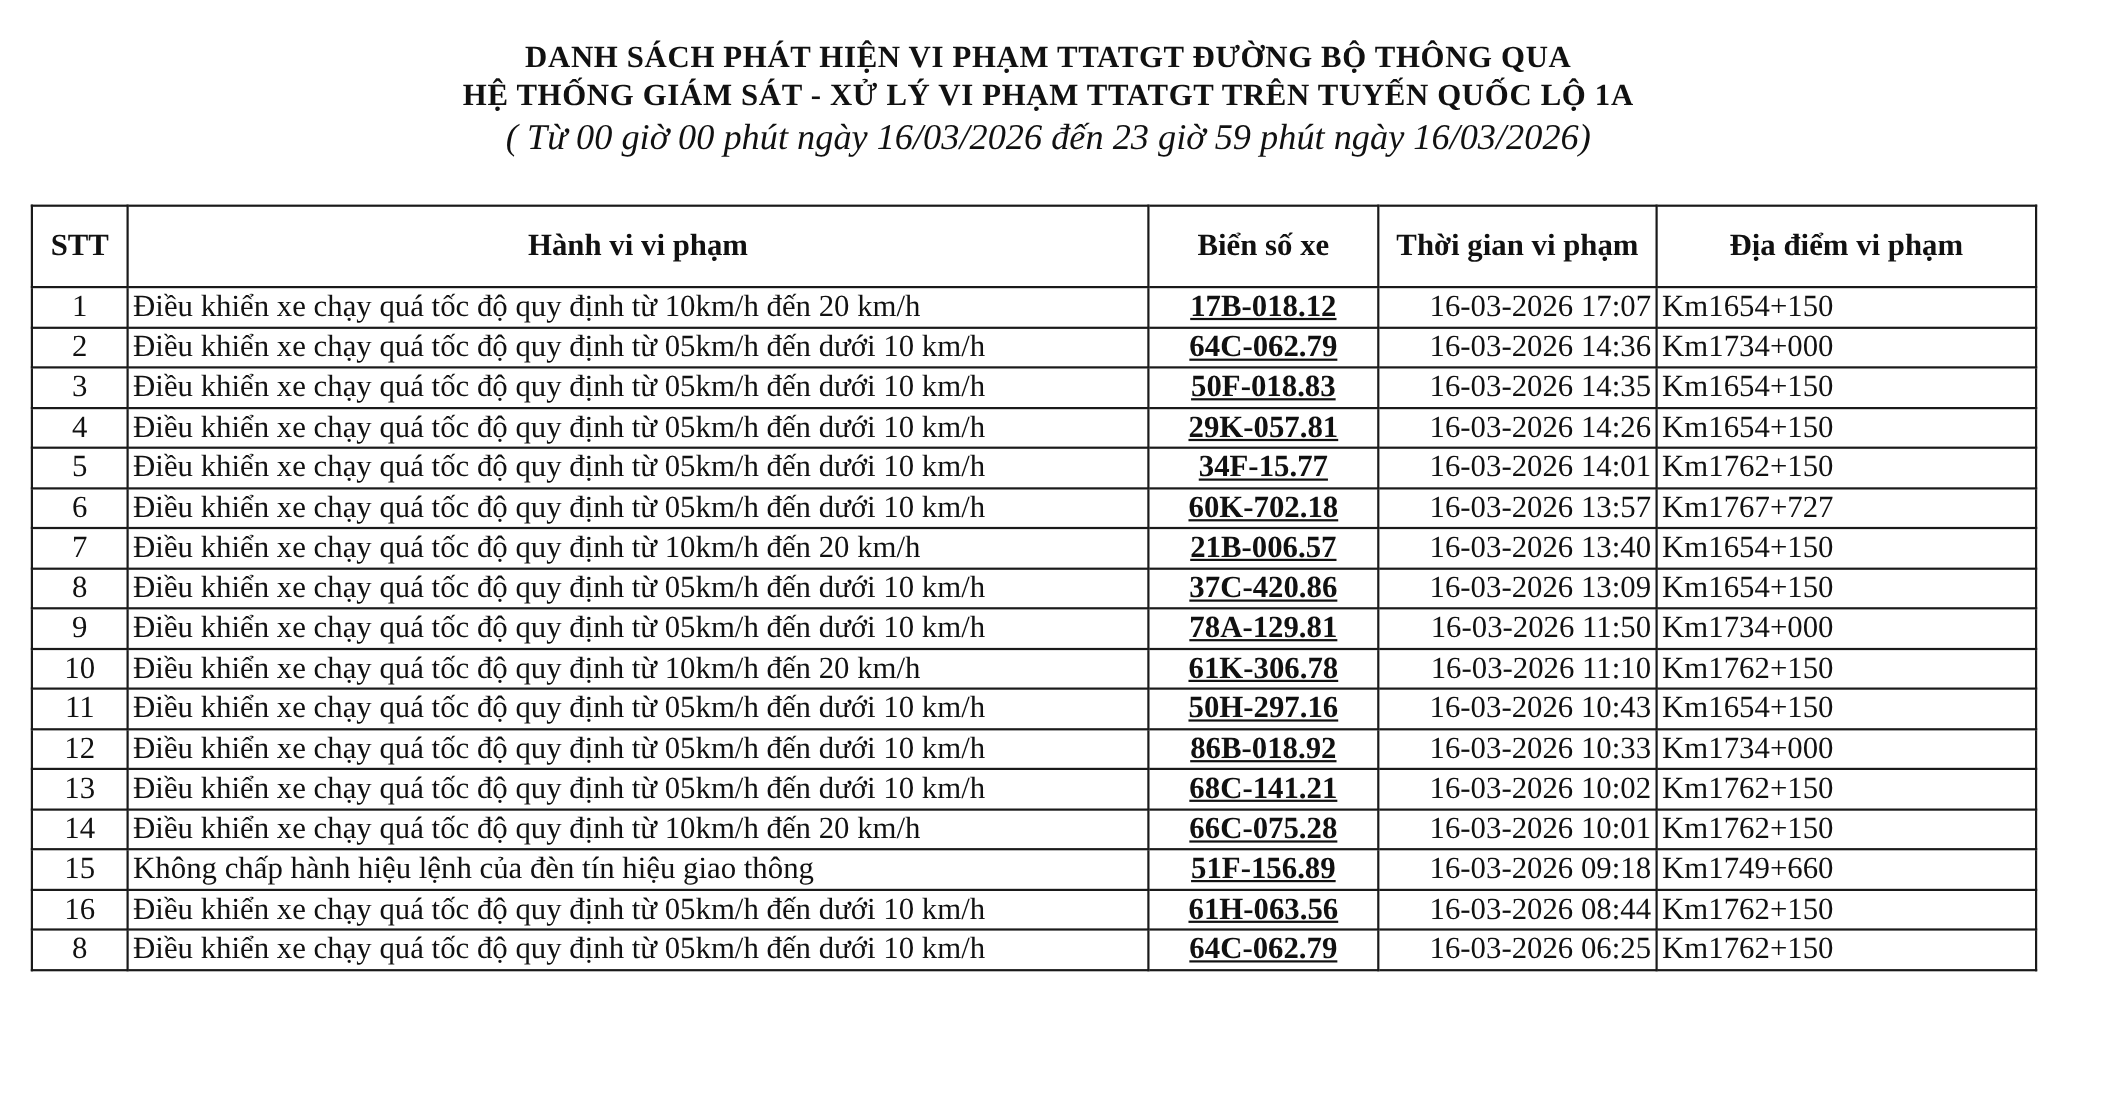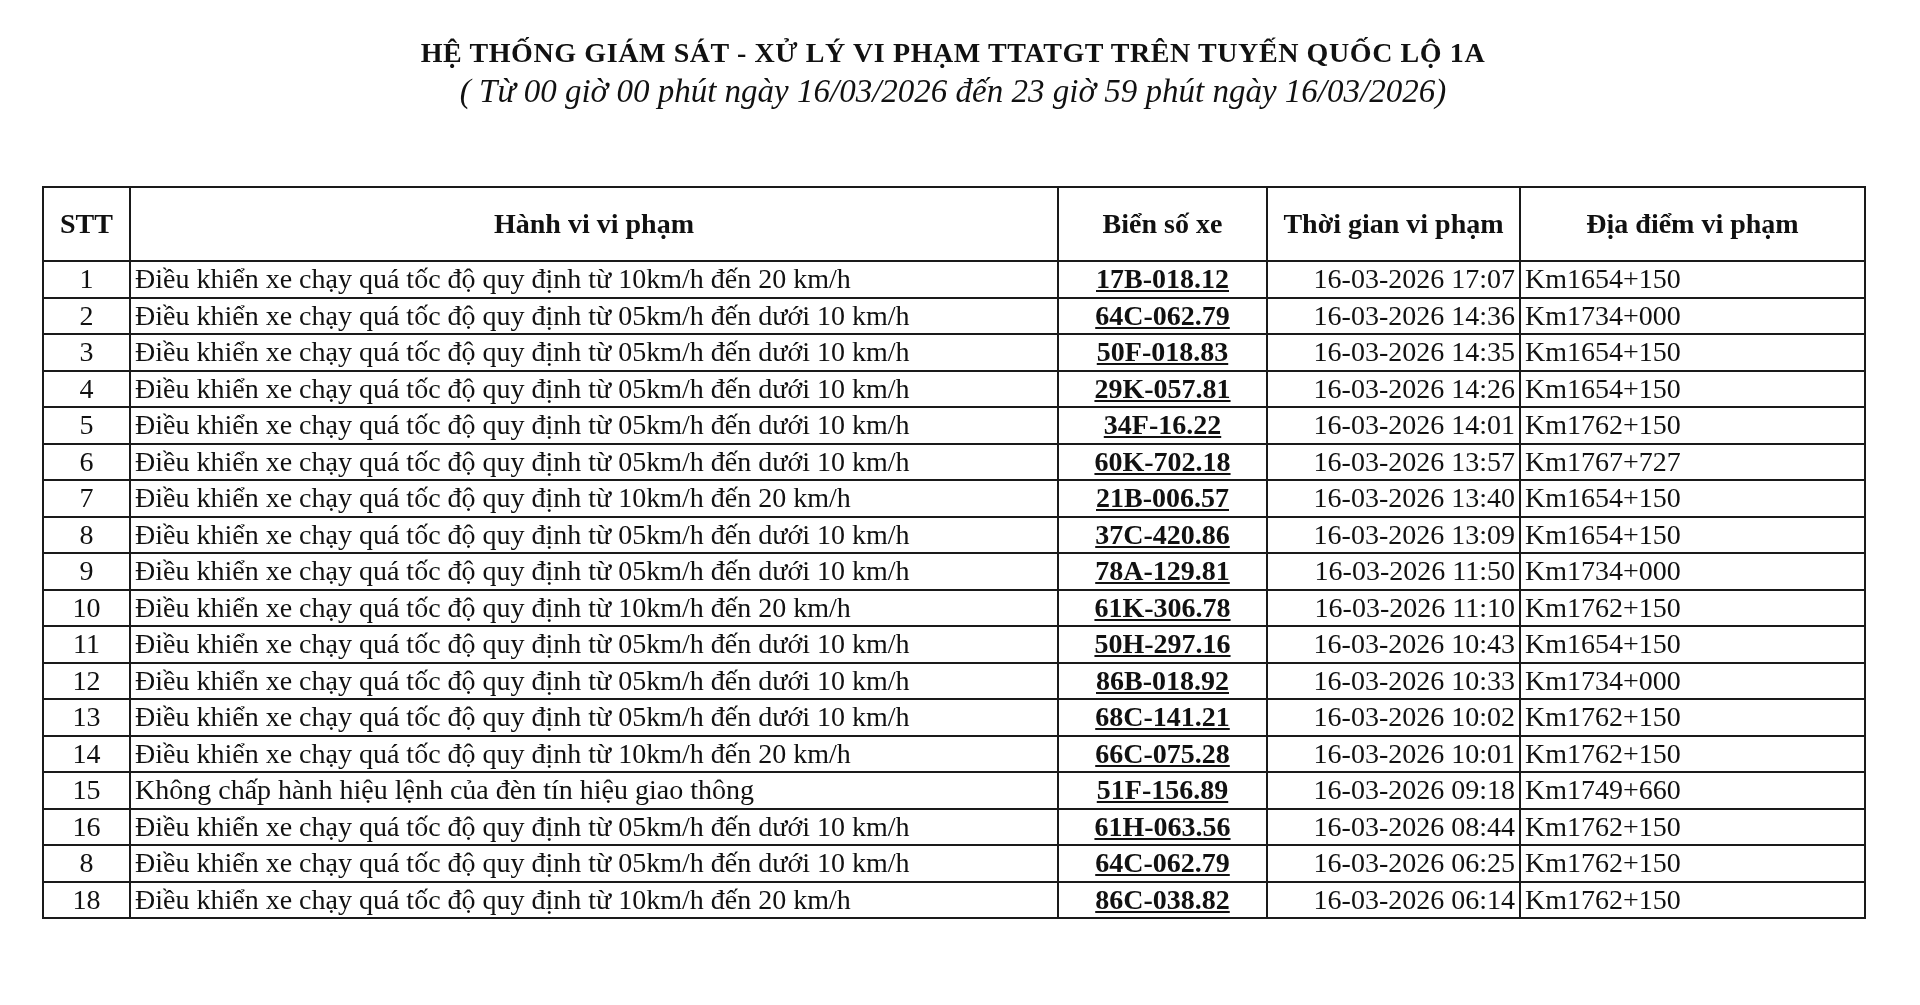--- a/index.html
+++ b/index.html
@@ -31,21 +31,21 @@
   }
   .subtitle-line {
     font-style: italic;
     font-size: 33px;
     line-height: 38px;
     white-space: nowrap;
     margin-top: 2px;
   }
   table.violations {
     position: absolute;
-    left: 42px;
+    left: 28px;
     top: 186px;
     width: 1822px;
     border-collapse: collapse;
     table-layout: fixed;
   }
   table.violations th,
   table.violations td {
     border: 2px solid #1a1a1a;
     padding: 0 4px;
     white-space: nowrap;
@@ -67,20 +67,21 @@
   td.col-stt { text-align: center; }
   td.col-act { text-align: left; padding-left: 3px; margin-left: 17px; }
   td.col-plate { text-align: center; font-weight: bold; text-decoration: underline; }
   td.col-time { text-align: right; padding-left: 5px; }
   td.col-loc { text-align: left; padding-left: 5px; }
 </style>
 </head>
 <body>
 
 <div class="title-block">
+  <div class="title-line">DANH SÁCH PHÁT HIỆN VI PHẠM TTATGT ĐƯỜNG BỘ THÔNG QUA</div>
   <div class="title-line">HỆ THỐNG GIÁM SÁT - XỬ LÝ VI PHẠM TTATGT TRÊN TUYẾN QUỐC LỘ 1A</div>
   <div class="subtitle-line">( Từ 00 giờ 00 phút ngày 16/03/2026 đến 23 giờ 59 phút ngày 16/03/2026)</div>
 </div>
 
 <table class="violations">
   <colgroup>
     <col style="width:87px">
     <col style="width:928px">
     <col style="width:209px">
     <col style="width:253px">
@@ -120,21 +121,21 @@
     <tr>
       <td class="col-stt">4</td>
       <td class="col-act">Điều khiển xe chạy quá tốc độ quy định từ 05km/h đến dưới 10 km/h</td>
       <td class="col-plate">29K-057.81</td>
       <td class="col-time">16-03-2026 14:26</td>
       <td class="col-loc">Km1654+150</td>
     </tr>
     <tr>
       <td class="col-stt">5</td>
       <td class="col-act">Điều khiển xe chạy quá tốc độ quy định từ 05km/h đến dưới 10 km/h</td>
-      <td class="col-plate">34F-16.22</td>
+      <td class="col-plate">34F-15.77</td>
       <td class="col-time">16-03-2026 14:01</td>
       <td class="col-loc">Km1762+150</td>
     </tr>
     <tr>
       <td class="col-stt">6</td>
       <td class="col-act">Điều khiển xe chạy quá tốc độ quy định từ 05km/h đến dưới 10 km/h</td>
       <td class="col-plate">60K-702.18</td>
       <td class="col-time">16-03-2026 13:57</td>
       <td class="col-loc">Km1767+727</td>
     </tr>
@@ -208,21 +209,14 @@
       <td class="col-time">16-03-2026 08:44</td>
       <td class="col-loc">Km1762+150</td>
     </tr>
     <tr>
       <td class="col-stt">8</td>
       <td class="col-act">Điều khiển xe chạy quá tốc độ quy định từ 05km/h đến dưới 10 km/h</td>
       <td class="col-plate">64C-062.79</td>
       <td class="col-time">16-03-2026 06:25</td>
       <td class="col-loc">Km1762+150</td>
     </tr>
-    <tr>
-      <td class="col-stt">18</td>
-      <td class="col-act">Điều khiển xe chạy quá tốc độ quy định từ 10km/h đến 20 km/h</td>
-      <td class="col-plate">86C-038.82</td>
-      <td class="col-time">16-03-2026 06:14</td>
-      <td class="col-loc">Km1762+150</td>
-    </tr>
   </tbody>
 </table>
 
 </body></html>

